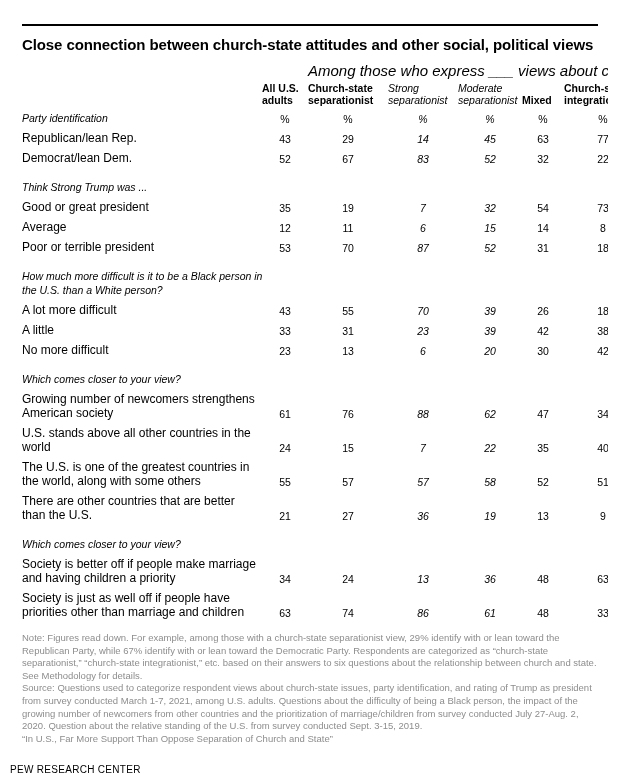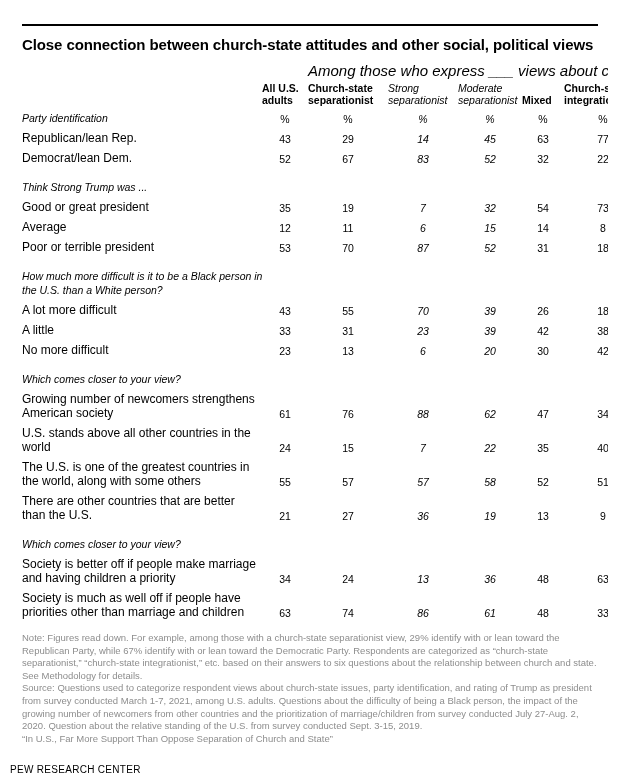--- a/index.html
+++ b/index.html
@@ -266,21 +266,21 @@
         <tr>
           <td class="lbl">Society is better off if people make marriage and having children a priority</td>
           <td class="val">34</td>
           <td class="val">24</td>
           <td class="val ital">13</td>
           <td class="val ital">36</td>
           <td class="val">48</td>
           <td class="val">63</td>
         </tr>
         <tr>
-          <td class="lbl">Society is much as well off if people have priorities other than marriage and children</td>
+          <td class="lbl">Society is just as well off if people have priorities other than marriage and children</td>
           <td class="val">63</td>
           <td class="val">74</td>
           <td class="val ital">86</td>
           <td class="val ital">61</td>
           <td class="val">48</td>
           <td class="val">33</td>
         </tr>
       </tbody>
   </table>
 

